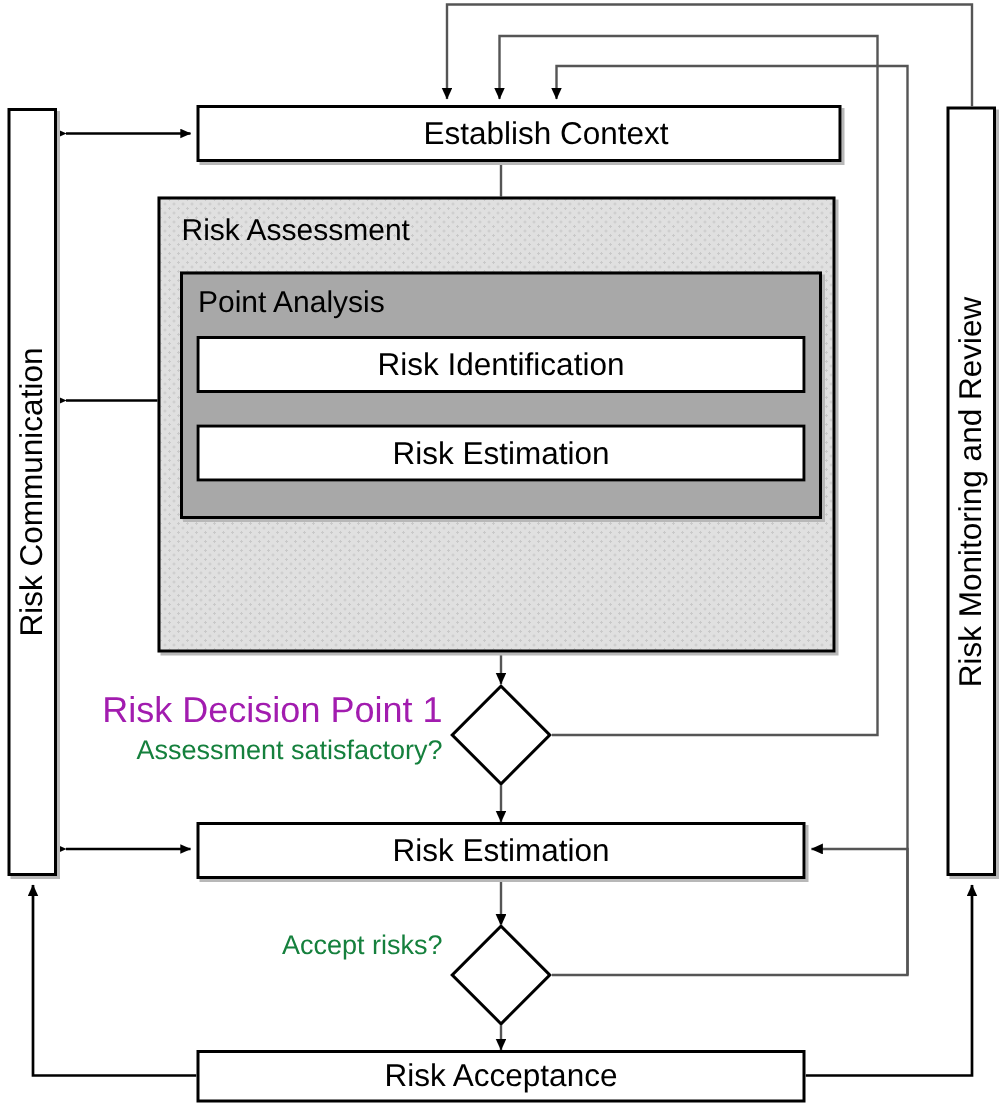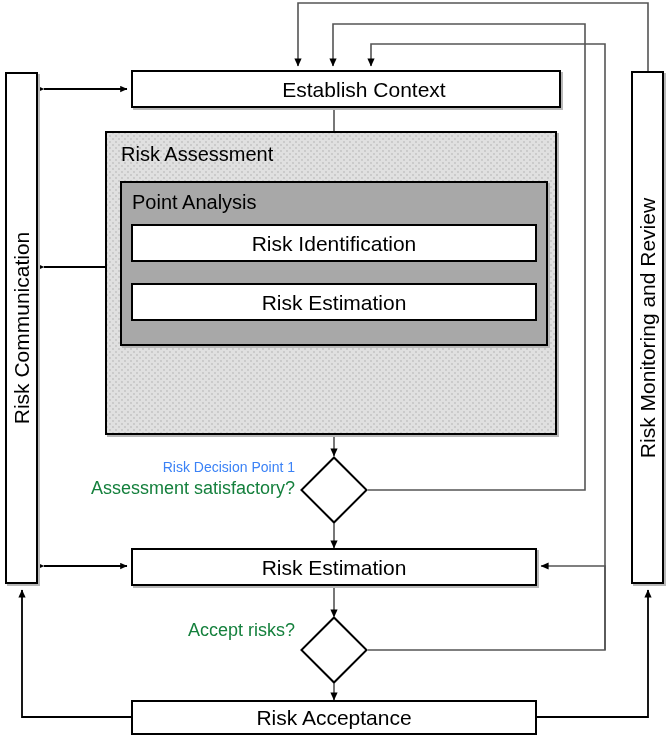--- a/index.html
+++ b/index.html
@@ -99,22 +99,22 @@
 
   
   .caption {
     position: absolute;
     text-align: right;
     white-space: nowrap;
     line-height: 1.25;
   }
   .caption .line1 {
     display: block;
-    font-size: 14px;
-    color: #3b82f6;
+    font-size: 24px;
+    color: #a21caf;
   }
   .caption .line2 {
     display: block;
     font-size: 18px;
     color: #15803d;
   }
 </style>
 </head>
 <body>
 

